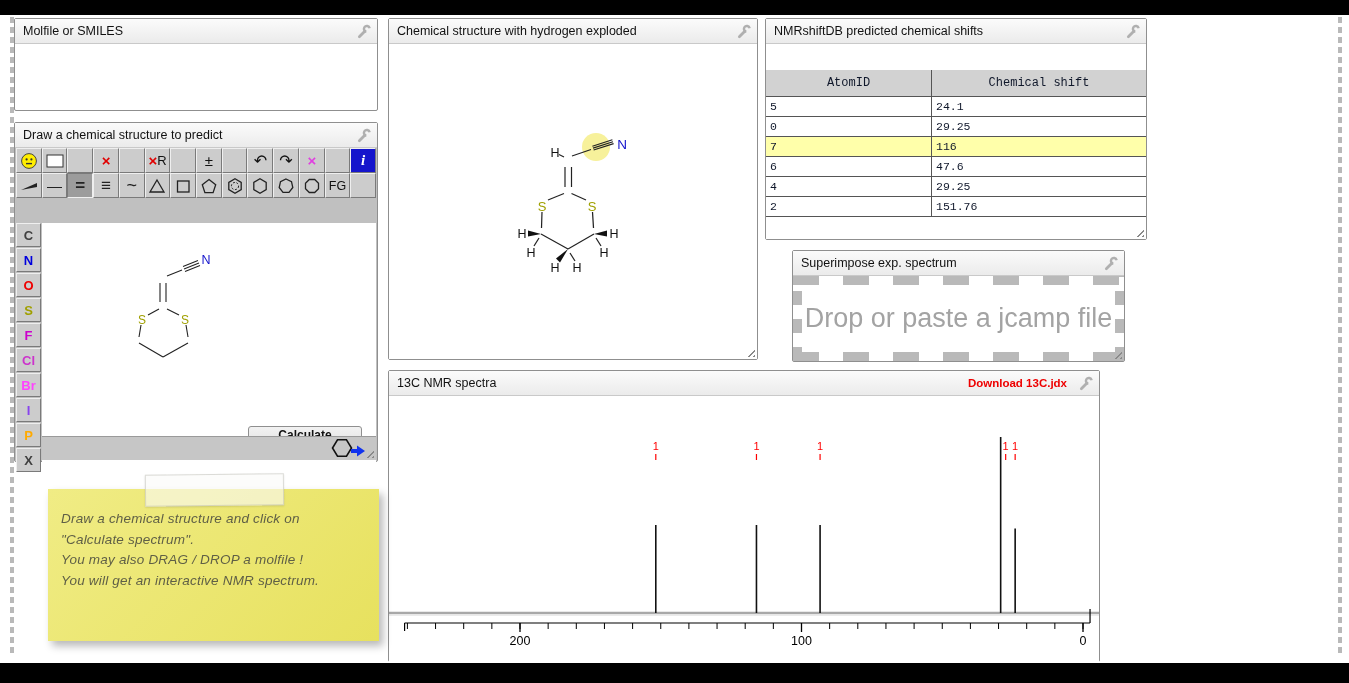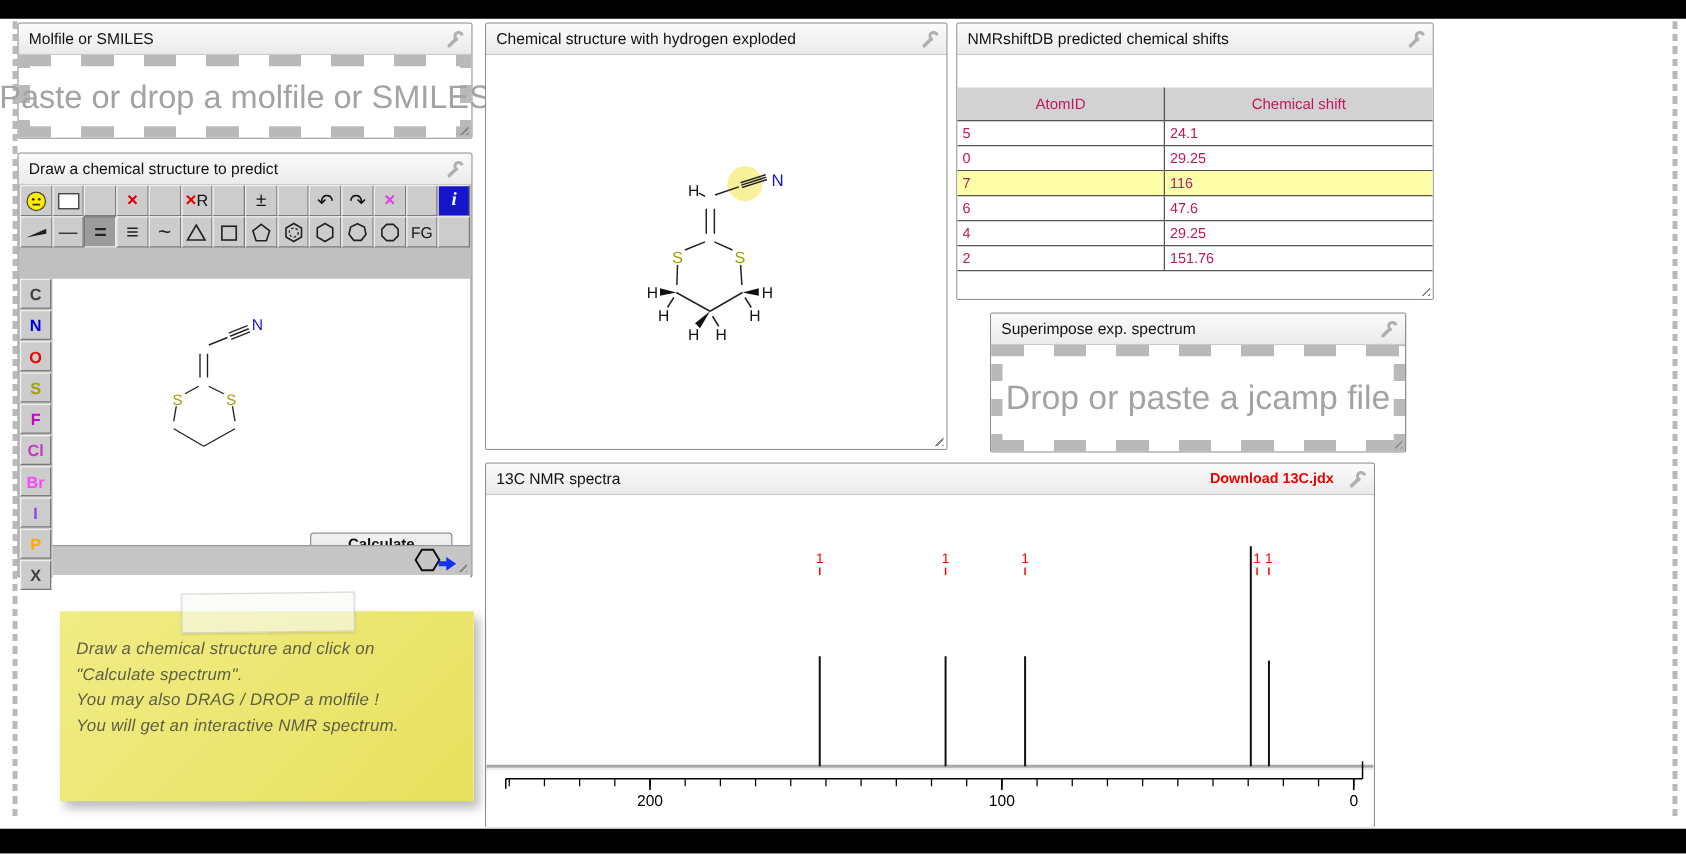--- a/index.html
+++ b/index.html
@@ -56,22 +56,22 @@
   .ebottom{position:absolute;left:27px;right:1px;bottom:1px;height:23px;background:#c6c6c6;
            border-top:1px solid #9a9a9a;}
   .calcbtn{position:absolute;left:206px;top:203px;width:114px;height:29px;
            background:linear-gradient(#f2f2f2,#dcdcdc);border:1px solid #8f8f8f;border-radius:3px;
            font-weight:bold;font-size:12px;color:#111;cursor:pointer;
            font-family:"Liberation Sans",sans-serif;}
   .dragout{position:absolute;right:6px;bottom:1px;}
 
   
   .tbl{position:absolute;left:0px;right:0px;top:26px;}
-  .trow{display:flex;height:19px;border-bottom:1px solid #555;font-size:11.5px;color:#be185d;
-        align-items:stretch;cursor:pointer;}
+  .trow{display:flex;height:19px;border-bottom:1px solid #555;font-size:11.5px;color:#0f172a;
+        align-items:stretch;cursor:pointer;font-family:Liberation Mono, monospace;}
   .trow.head{height:26px;background:#d2d2d2;font-size:12px;cursor:default;}
   .tc1{width:166px;border-right:1px solid #555;display:flex;align-items:center;padding-left:4px;box-sizing:border-box;}
   .tc2{flex:1;display:flex;align-items:center;padding-left:4px;}
   .trow.head .tc1,.trow.head .tc2{justify-content:center;padding-left:0;}
 
   
   .dl{position:absolute;right:32px;top:6px;font-size:11.5px;font-weight:bold;
       text-decoration:none;cursor:pointer;}
   .specbody{position:absolute;left:0;top:26px;width:710px;height:265px;background:#fff;}
 
@@ -96,26 +96,20 @@
   <div class="edge left"></div>
   <div class="edge right"></div>
 
   <div class="panel" style="left:14px;top:18px;width:364px;height:93px;">
     <div class="phead">
       <span>Molfile or SMILES</span>
       <svg class="wrench" viewBox="0 0 16 16">
           <path d="M2.5 13.5 L7.5 8.5" stroke="#b0b0b0" stroke-width="3" stroke-linecap="round" fill="none"></path>
           <circle cx="10.5" cy="5.2" r="3.1" fill="none" stroke="#b0b0b0" stroke-width="2.6" stroke-dasharray="13 6" transform="rotate(100 10.5 5.2)"></circle>
         </svg>
-    </div>
-    <div class="pbody">
-      <div class="dz">
-        <span class="dz-text big">Paste or drop a molfile or SMILES</span>
-        <div class="grip"></div>
-      </div>
     </div>
   </div>
 
   <div class="panel" style="left:14px;top:122px;width:364px;height:340px;">
     <div class="phead">
       <span>Draw a chemical structure to predict</span>
       <svg class="wrench" viewBox="0 0 16 16">
           <path d="M2.5 13.5 L7.5 8.5" stroke="#b0b0b0" stroke-width="3" stroke-linecap="round" fill="none"></path>
           <circle cx="10.5" cy="5.2" r="3.1" fill="none" stroke="#b0b0b0" stroke-width="2.6" stroke-dasharray="13 6" transform="rotate(100 10.5 5.2)"></circle>
         </svg>

